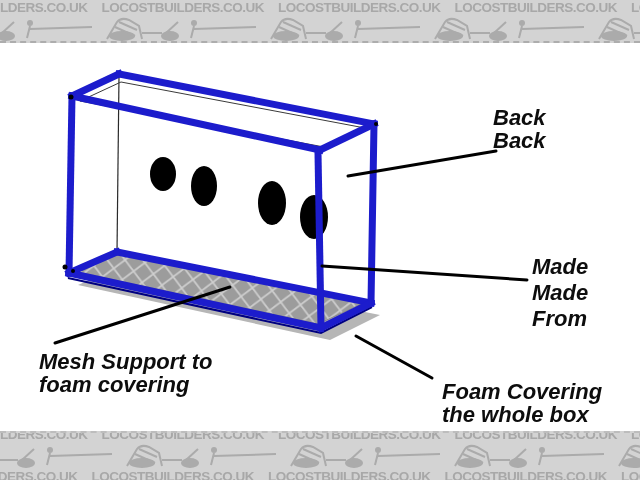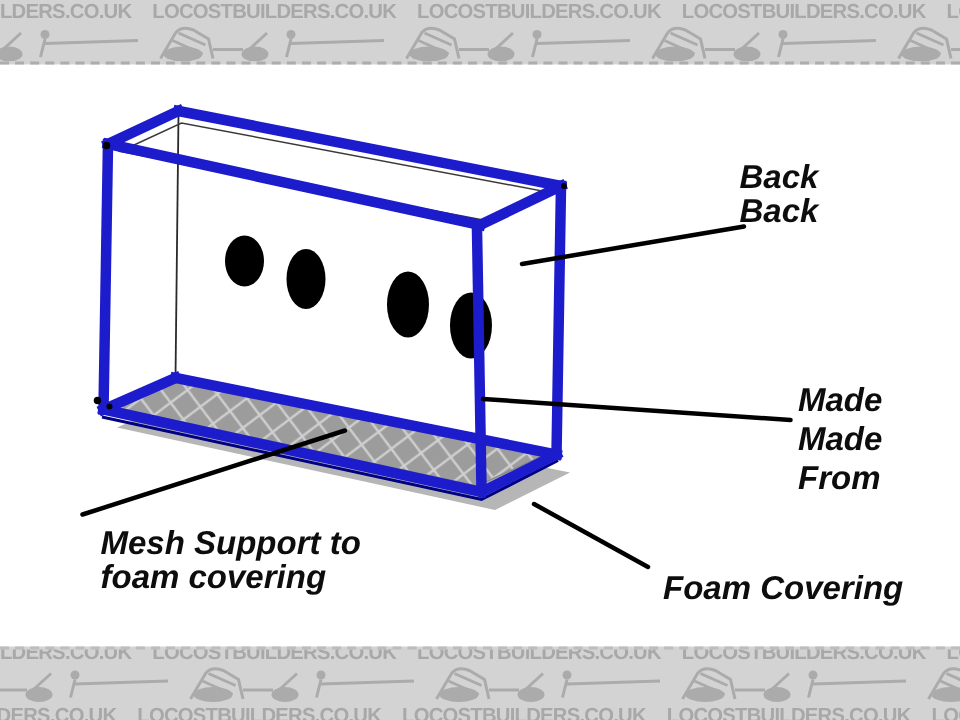--- a/index.html
+++ b/index.html
@@ -126,27 +126,28 @@
     <div>Back</div>
     <div>Back</div>
   </div>
 
   <div class="label label-frame" style="left:532px; top:254px;">
     <div>Made</div>
     <div>Made</div>
     <div>From</div>
   </div>
 
-  <div class="label" style="left:39px; top:350px;margin-left:28px;">
+  <div class="label" style="left:39px; top:350px;">
     <div>Mesh Support to</div>
     <div>foam covering</div>
   </div>
 
   <div class="label" style="left:442px; top:380px;">
     <div>Foam Covering</div>
+    <div>the whole box</div>
   </div>
 
   <div class="banner banner-top">
     <div class="wm-text-row" style="margin-left:-75px; margin-top:1px;">
       <span>LOCOSTBUILDERS.CO.UK</span>
       <span>LOCOSTBUILDERS.CO.UK</span>
       <span>LOCOSTBUILDERS.CO.UK</span>
       <span>LOCOSTBUILDERS.CO.UK</span>
       <span>LOCOSTBUILDERS.CO.UK</span>
 

